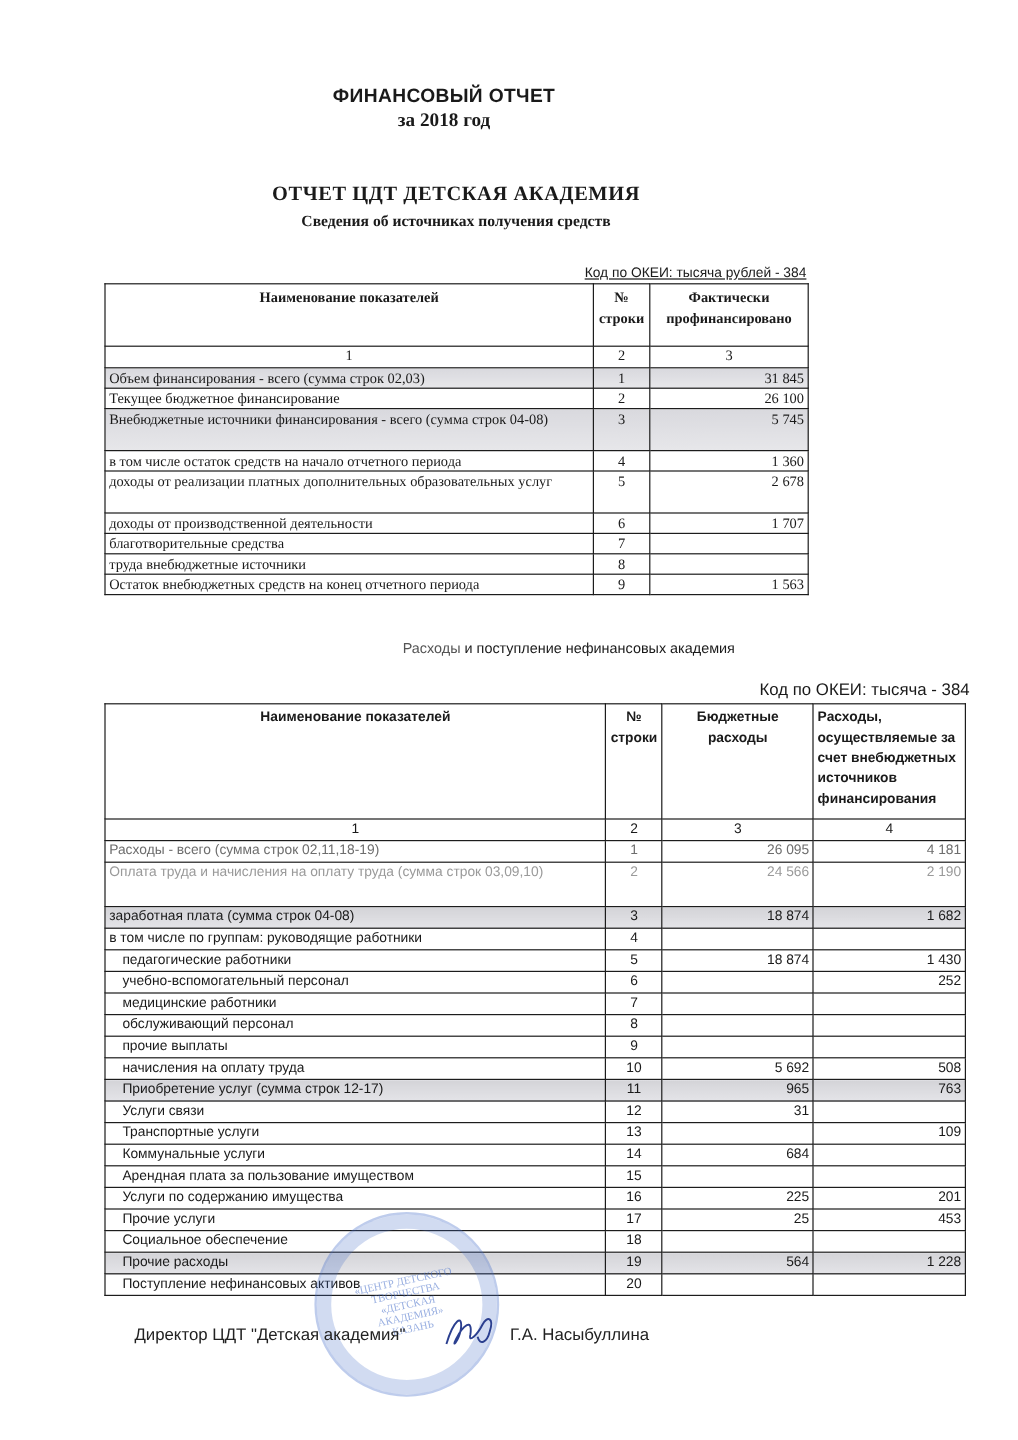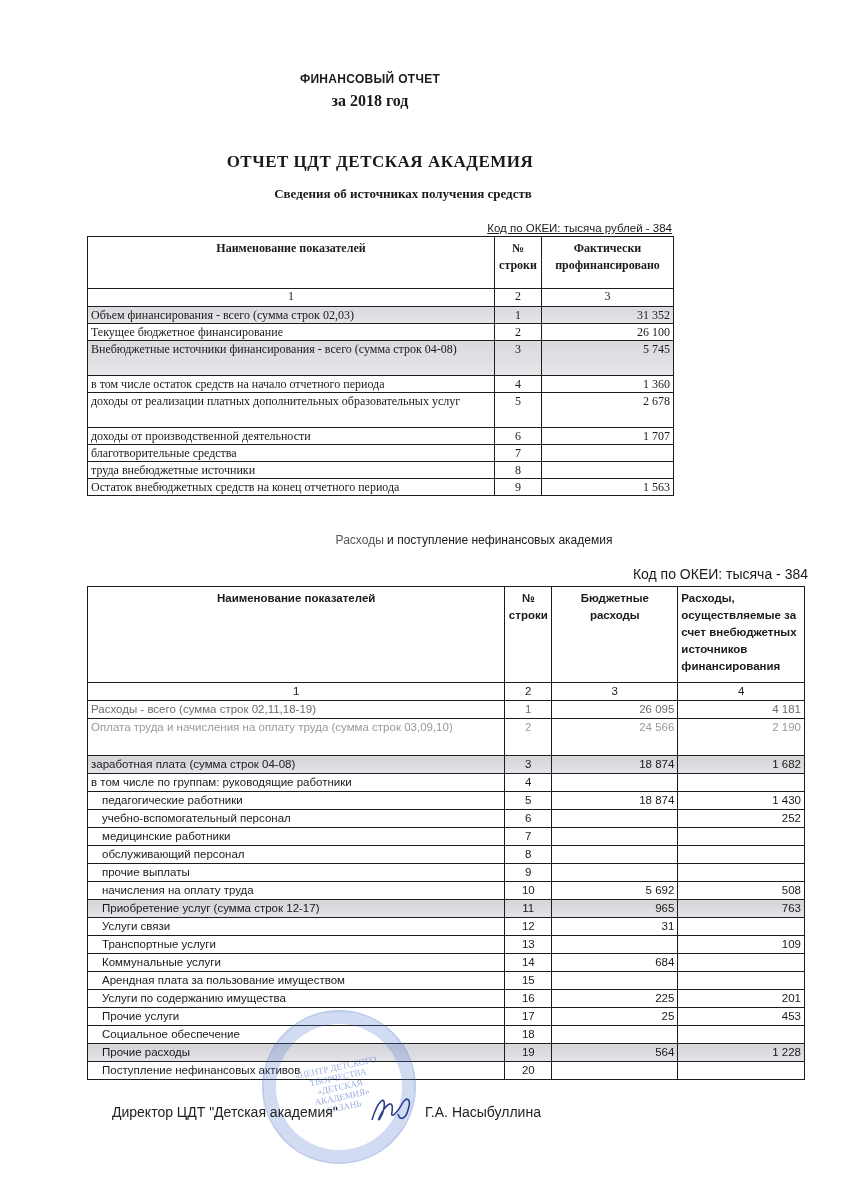--- a/index.html
+++ b/index.html
@@ -3,33 +3,33 @@
 <meta charset="utf-8">
 <style>
   html, body { margin: 0; padding: 0; }
   body {
     width: 848px; height: 1200px; background: #ffffff; position: relative;
     overflow: hidden; color: #1a1a1a;
   }
   .abs { position: absolute; }
   .title1 {
     left: 0; width: 740px; top: 72px; text-align: center;
-    font-family: "Liberation Sans", sans-serif; font-weight: bold; font-size: 12px; letter-spacing: 0.3px;
+    font-family: "Liberation Sans", sans-serif; font-weight: bold; font-size: 16px; letter-spacing: 0.3px;
   }
   .title2 {
     left: 0; width: 740px; top: 92px; text-align: center;
     font-family: "Liberation Serif", serif; font-weight: bold; font-size: 16px;
   }
   .org {
     left: 0; width: 760px; top: 152px; text-align: center;
     font-family: "Liberation Serif", serif; font-weight: bold; font-size: 17px; letter-spacing: 0.5px;
   }
   .sub1 {
-    left: 0; width: 760px; top: 186px; text-align: center;
-    font-family: "Liberation Serif", serif; font-weight: bold; font-size: 13px; padding-left: 23px;
+    left: 0; width: 760px; top: 176px; text-align: center;
+    font-family: "Liberation Serif", serif; font-weight: bold; font-size: 13px;
   }
   .okei1 {
     right: 176px; top: 222px;
     font-family: "Liberation Sans", sans-serif; font-size: 11.5px; text-decoration: underline;
   }
   table { border-collapse: collapse; position: absolute; }
   td { border: 1px solid #1c1c1c; padding: 0 3px; vertical-align: top; }
   
   #t1 { left: 87px; top: 236px; width: 587px; font-family: "Liberation Serif", serif; font-size: 12px; border: 1.5px solid #1c1c1c; }
   #t1 td.c1 { width: 400px; }
@@ -102,21 +102,21 @@
     <td class="c3"><span>Фактически</span><br><span>профинансировано</span></td>
   </tr>
   <tr class="num">
     <td>1</td>
     <td>2</td>
     <td>3</td>
   </tr>
   <tr class="row shade">
     <td class="c1">Объем финансирования - всего (сумма строк 02,03)</td>
     <td class="c2">1</td>
-    <td class="c3">31 352</td>
+    <td class="c3">31 845</td>
   </tr>
   <tr class="row">
     <td class="c1">Текущее бюджетное финансирование</td>
     <td class="c2">2</td>
     <td class="c3">26 100</td>
   </tr>
   <tr class="row tall shade">
     <td class="c1">Внебюджетные источники финансирования - всего (сумма строк 04-08)</td>
     <td class="c2">3</td>
     <td class="c3">5 745</td>

